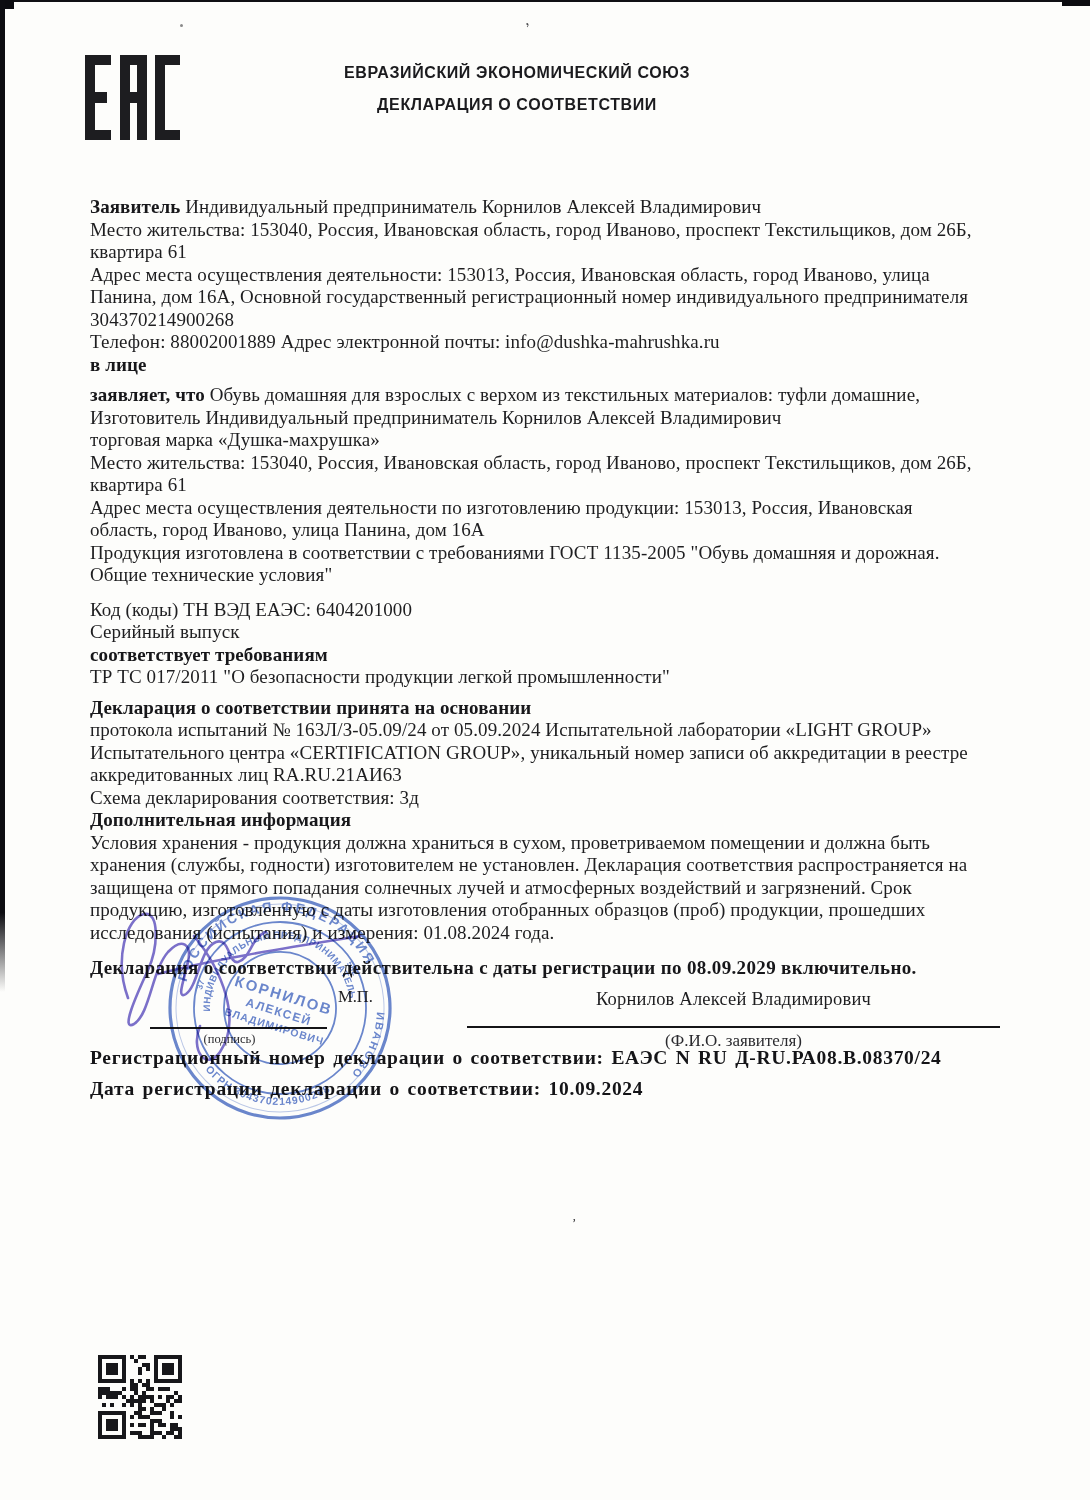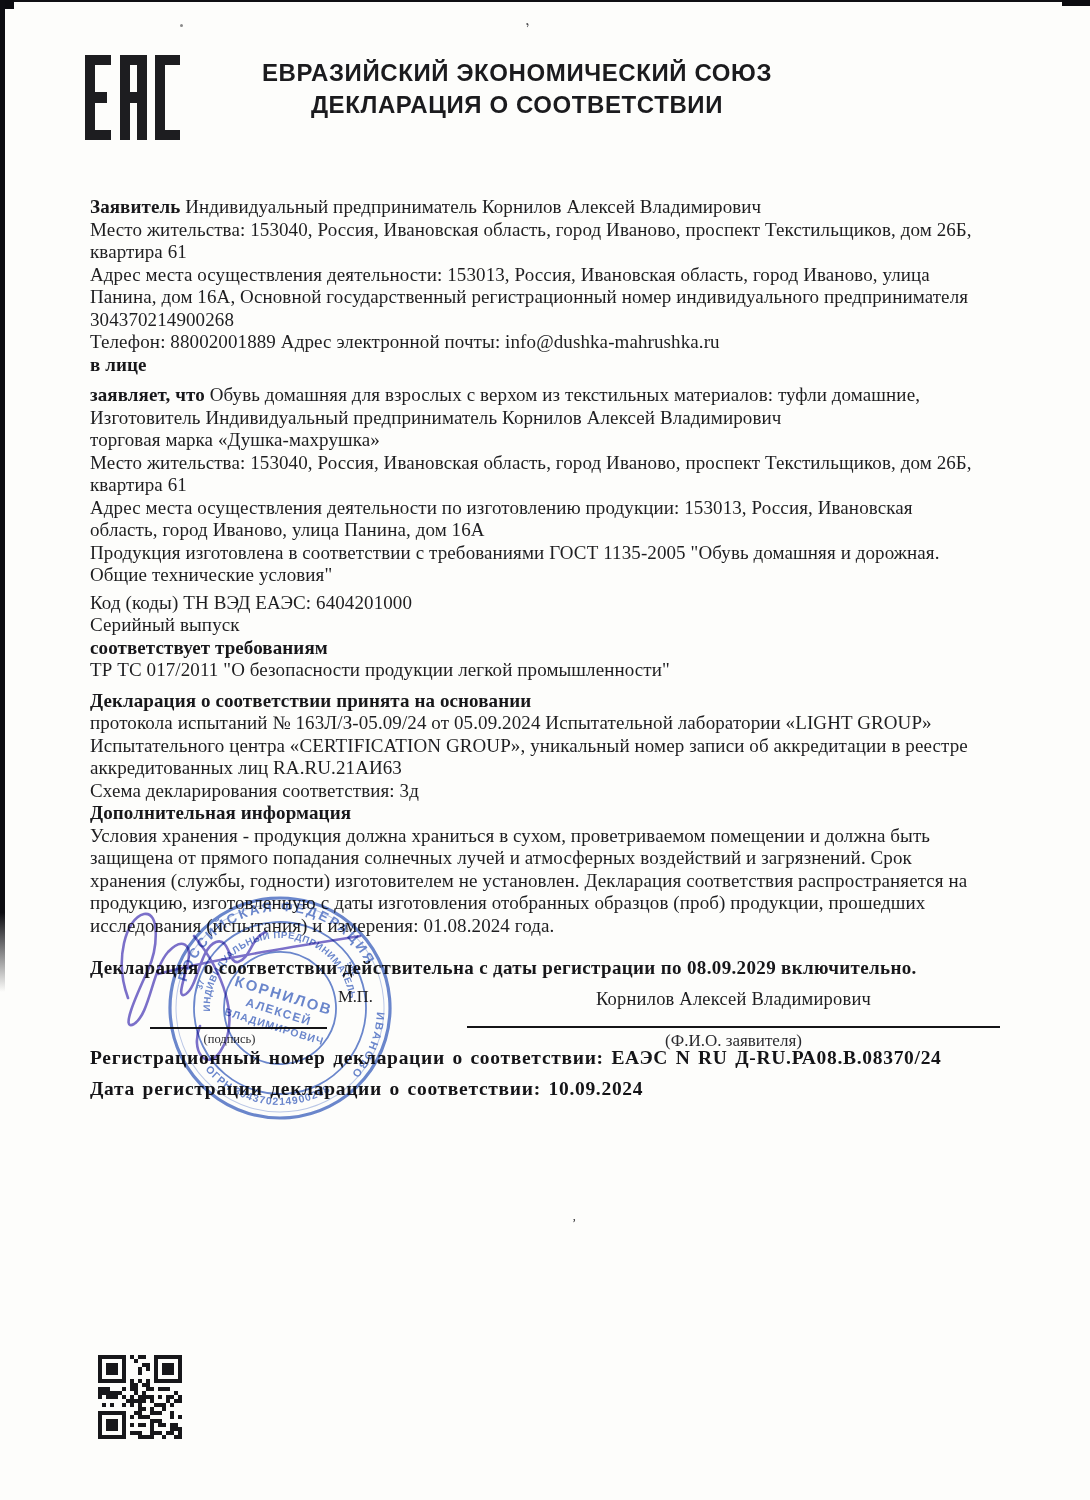--- a/index.html
+++ b/index.html
@@ -16,21 +16,21 @@
   .speck{position:absolute;color:#2e2e32;font-size:15px;line-height:1;}
   .dot{position:absolute;width:3px;height:3px;border-radius:50%;background:#8a8a8a;}
 
   
   #eac{position:absolute;left:85px;top:55px;width:95px;height:85px;}
   #eac rect{fill:#1d1d20;}
 
   
   .hdr{position:absolute;left:230px;top:57px;width:574px;text-align:center;
        font-family:"Liberation Sans","DejaVu Sans",sans-serif;font-weight:bold;
-       font-size:24px;line-height:32px;color:#1b1b1e;letter-spacing:.6px;}
+       font-size:16px;line-height:32px;color:#1b1b1e;letter-spacing:.6px;}
 
   
   #bodytext{position:absolute;left:90px;top:196px;width:960px;}
   .line{white-space:nowrap;font-size:19px;line-height:22.5px;letter-spacing:.1px;}
   .b{font-weight:bold;color:#17171a;}
 
   .validity{position:absolute;left:90px;top:957px;white-space:nowrap;
             font-size:19px;font-weight:bold;letter-spacing:.35px;color:#17171a;}
 
   .mp{position:absolute;left:338px;top:987px;font-size:16.5px;}
@@ -105,38 +105,38 @@
         <div class="line"><span class="b">заявляет, что</span><span> Обувь домашняя для взрослых с верхом из текстильных материалов: туфли домашние,</span></div>
         <div class="line"><span>Изготовитель Индивидуальный предприниматель Корнилов Алексей Владимирович</span></div>
         <div class="line"><span>торговая марка «Душка-махрушка»</span></div>
         <div class="line"><span>Место жительства: 153040, Россия, Ивановская область, город Иваново, проспект Текстильщиков, дом 26Б,</span></div>
         <div class="line"><span>квартира 61</span></div>
         <div class="line"><span>Адрес места осуществления деятельности по изготовлению продукции: 153013, Россия, Ивановская</span></div>
         <div class="line"><span>область, город Иваново, улица Панина, дом 16А</span></div>
         <div class="line"><span>Продукция изготовлена в соответствии с требованиями ГОСТ 1135-2005 "Обувь домашняя и дорожная.</span></div>
         <div class="line"><span>Общие технические условия"</span></div>
       </div>
-      <div style="margin-top: 5px;">
+      <div style="margin-top: 12px;">
         <div class="line"><span>Код (коды) ТН ВЭД ЕАЭС: 6404201000</span></div>
         <div class="line"><span>Серийный выпуск</span></div>
         <div class="line"><span class="b">соответствует требованиям</span></div>
         <div class="line"><span>ТР ТС 017/2011 "О безопасности продукции легкой промышленности"</span></div>
       </div>
       <div style="margin-top: 8px;">
         <div class="line"><span class="b">Декларация о соответствии принята на основании</span></div>
         <div class="line"><span>протокола испытаний № 163Л/З-05.09/24 от 05.09.2024 Испытательной лаборатории «LIGHT GROUP»</span></div>
         <div class="line"><span>Испытательного центра «CERTIFICATION GROUP», уникальный номер записи об аккредитации в реестре</span></div>
         <div class="line"><span>аккредитованных лиц RA.RU.21АИ63</span></div>
         <div class="line"><span>Схема декларирования соответствия: 3д</span></div>
       </div>
       <div style="">
         <div class="line"><span class="b">Дополнительная информация</span></div>
         <div class="line"><span>Условия хранения - продукция должна храниться в сухом, проветриваемом помещении и должна быть</span></div>
+        <div class="line"><span>хранения (службы, годности) изготовителем не установлен. Декларация соответствия распространяется на</span></div>
         <div class="line"><span>защищена от прямого попадания солнечных лучей и атмосферных воздействий и загрязнений. Срок</span></div>
-        <div class="line"><span>хранения (службы, годности) изготовителем не установлен. Декларация соответствия распространяется на</span></div>
         <div class="line"><span>продукцию, изготовленную с даты изготовления отобранных образцов (проб) продукции, прошедших</span></div>
         <div class="line"><span>исследования (испытания) и измерения: 01.08.2024 года.</span></div>
       </div>
     </div>
 
   <div class="validity">Декларация о соответствии действительна с даты регистрации по 08.09.2029 включительно.</div>
 
   <div class="mp">М.П.</div>
   <div class="sigline left"></div>
   <div class="caption cap-podpis">(подпись)</div>

